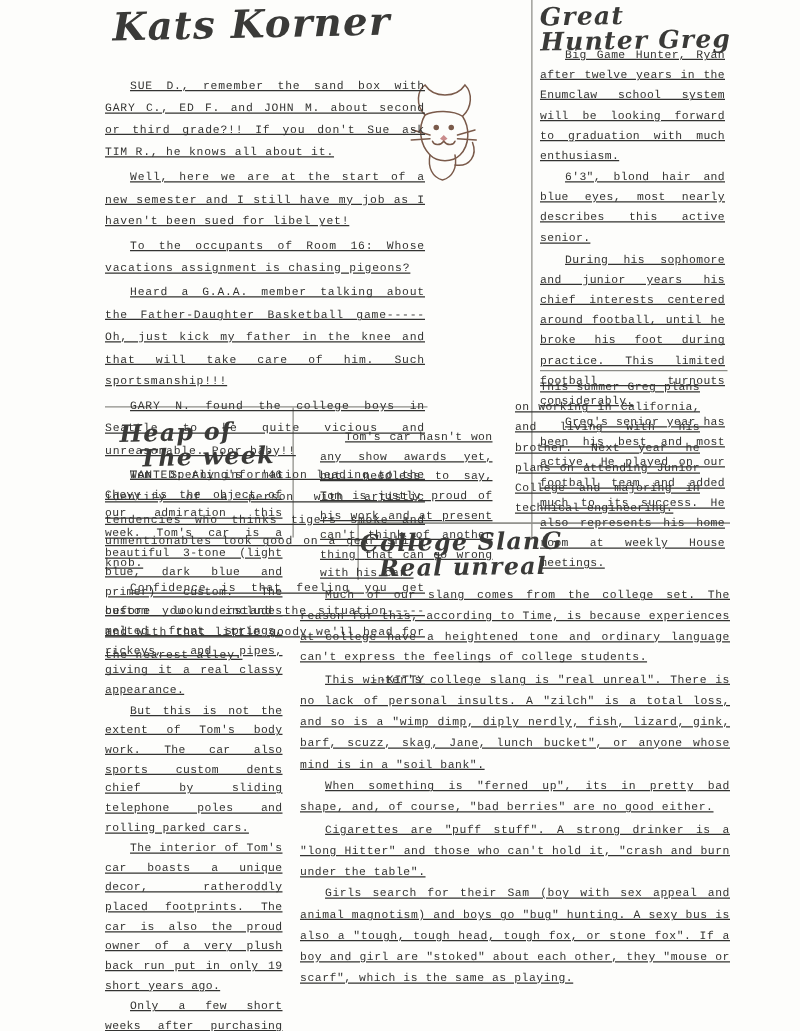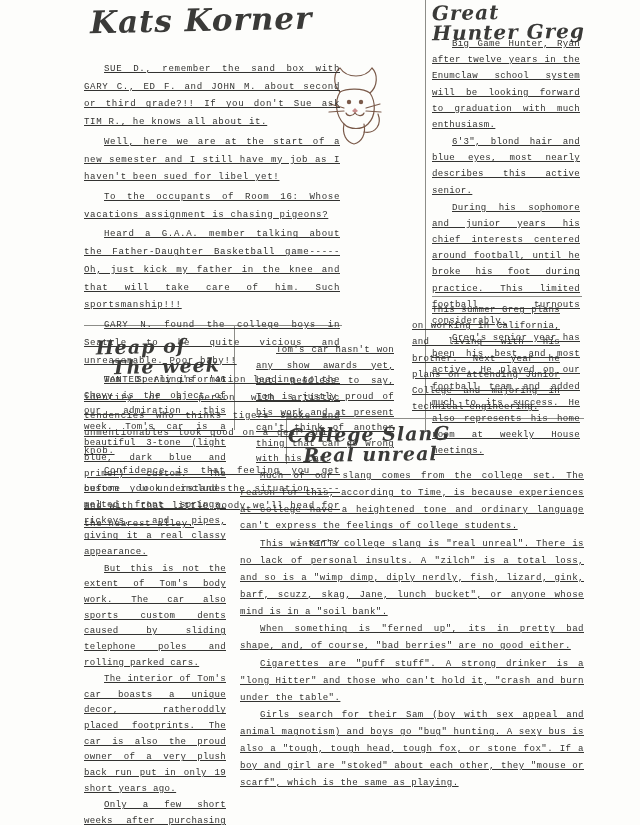--- a/index.html
+++ b/index.html
@@ -236,21 +236,21 @@
     <p>This summer Greg plans on working in California, and living with his brother.  Next year he plans on attending Junior College and majoring in technical engineering.</p>
   </div>
 
   <div class="hand heap-head">
     <span>Heap of</span><br>
     &nbsp;&nbsp;<span>The week</span>
   </div>
 
   <div class="col" id="heap">
     <p>Tom Sperling's '46 Chevy is the object of our admiration this week.  Tom's car is a beautiful 3-tone (light blue, dark blue and primer) custom.  The custom look includes melted front springs, rickeys, and pipes, giving it a real classy appearance.</p>
-    <p>But this is not the extent of Tom's body work.  The car also sports custom dents caused by sliding telephone poles and rolling parked cars.</p>
+    <p>But this is not the extent of Tom's body work.  The car also sports custom dents chief by sliding telephone poles and rolling parked cars.</p>
     <p>The interior of Tom's car boasts a unique decor, ratheroddly placed footprints.  The car is also the proud owner of a very plush back run put in only 19 short years ago.</p>
     <p>Only a few short weeks after purchasing the car Tom found it had a few bugs in it.  He was lucky that it took the dealer only slightly less than the original cost of the car to work them out.</p>
   </div>
 
   <div class="col" id="tomjump">
     <p>Tom's car hasn't won any show awards yet, but, needless to say, Tom is justly proud of his work and at present can't think of another thing that can go wrong with his car.</p>
   </div>
 
   <div class="hand slang-head">
     <span>College SlanG</span><br>

